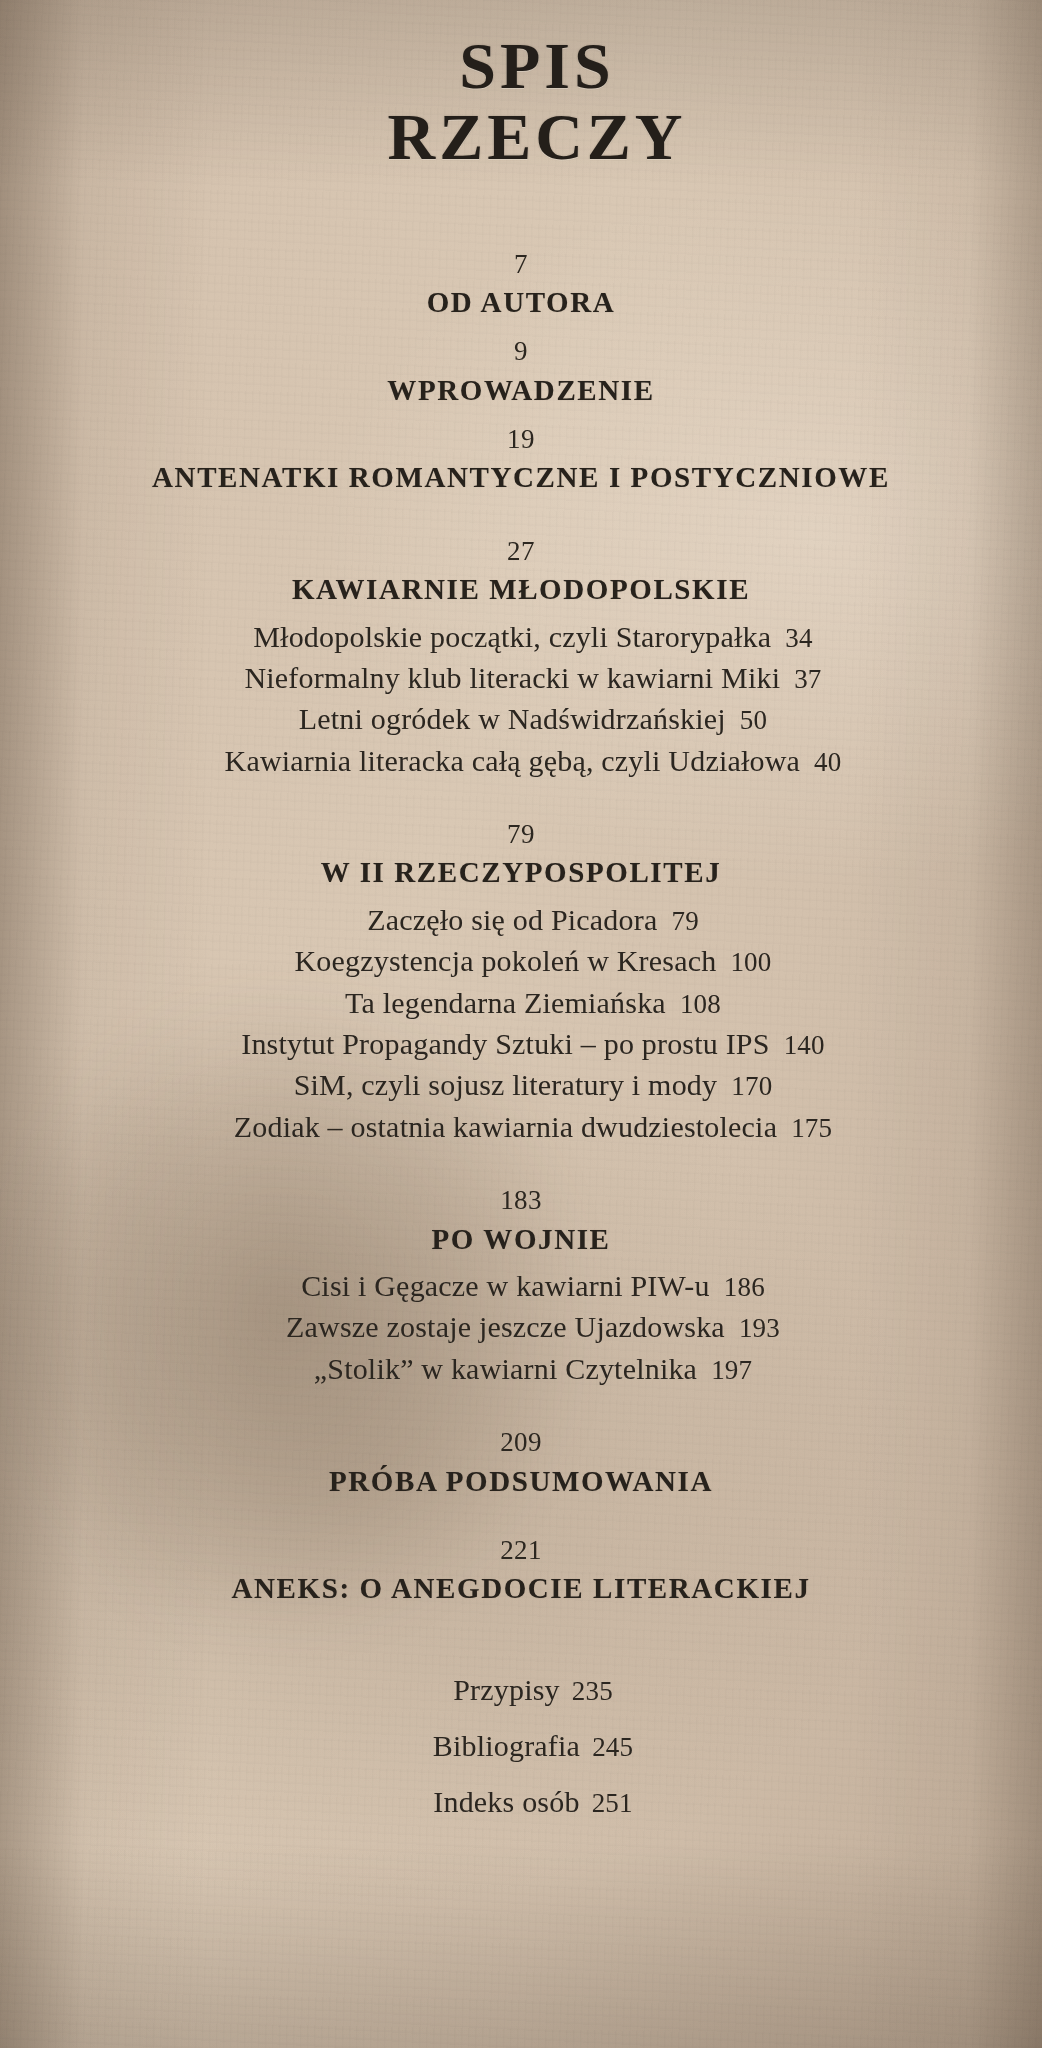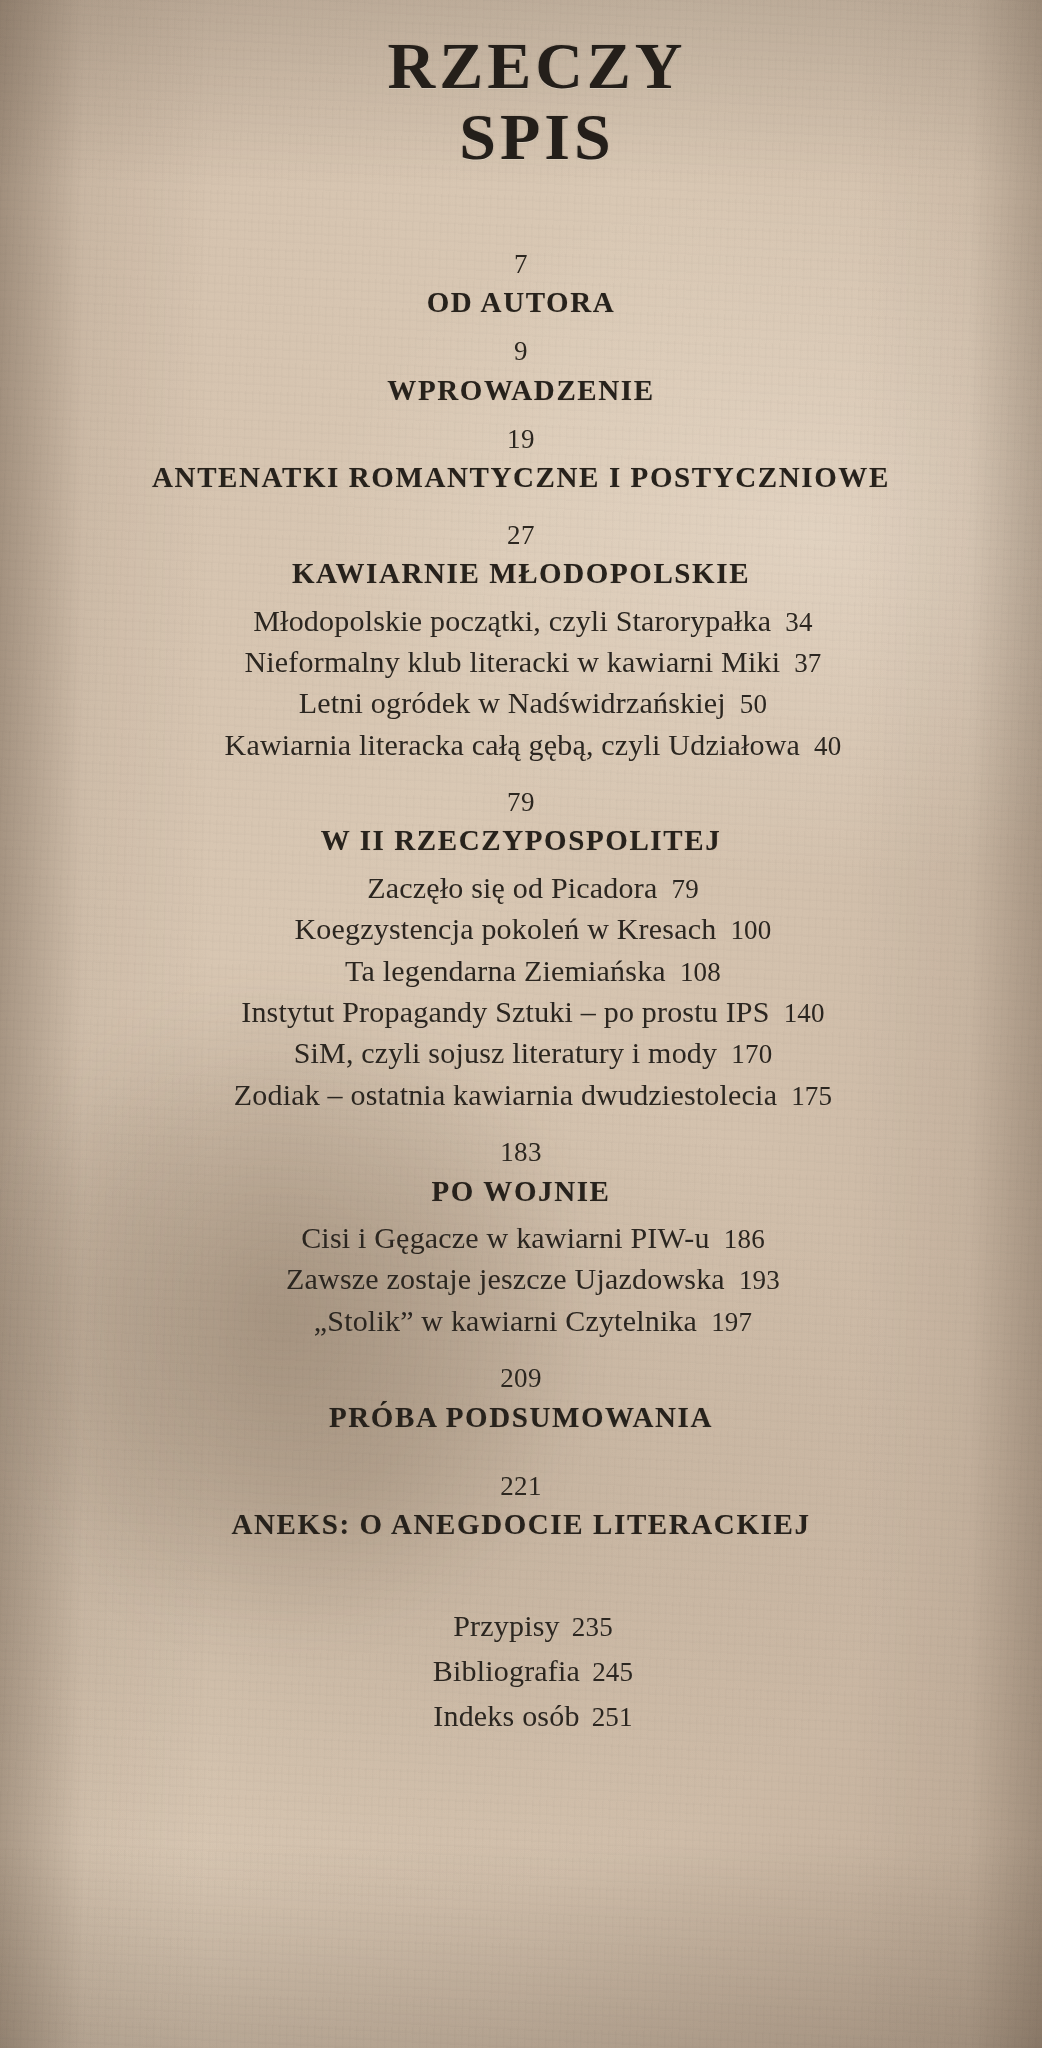--- a/index.html
+++ b/index.html
@@ -81,21 +81,21 @@
   }
 
   .toc {
     margin-top: 72px;
   }
 
   .section {
     margin-bottom: 10px;
   }
   .section + .section {
-    margin-top: 18px;
+    margin-top: 34px;
   }
 
   .sec-page {
     font-size: 27px;
     line-height: 1.42;
     letter-spacing: 0.4px;
     color: #2c2720;
   }
   .sec-title {
     font-size: 29px;
@@ -121,41 +121,42 @@
     margin-left: 14px;
     font-size: 27px;
   }
 
   .tail {
     margin-top: 58px;
   }
   .tail .entry {
     font-size: 30px;
     line-height: 1.5;
+    margin-top: 11px;
   }
   .tail .entry .pg {
     margin-left: 12px;
   }
 
   .section.no-entries .sec-title {
     margin-bottom: 2px;
   }
 </style>
 </head>
 <body>
 
 <div id="page">
   <div id="shadowblob"></div>
 
   <div id="content">
 
     <div class="title-wrap">
       <h1 class="doc-title">
+        <span class="line">SPIS</span>
         <span class="line">RZECZY</span>
-        <span class="line">SPIS</span>
       </h1>
     </div>
 
     <div class="toc">
 
       <div class="section no-entries">
         <div class="sec-page">7</div>
         <div class="sec-title">OD AUTORA</div>
       </div>
 

